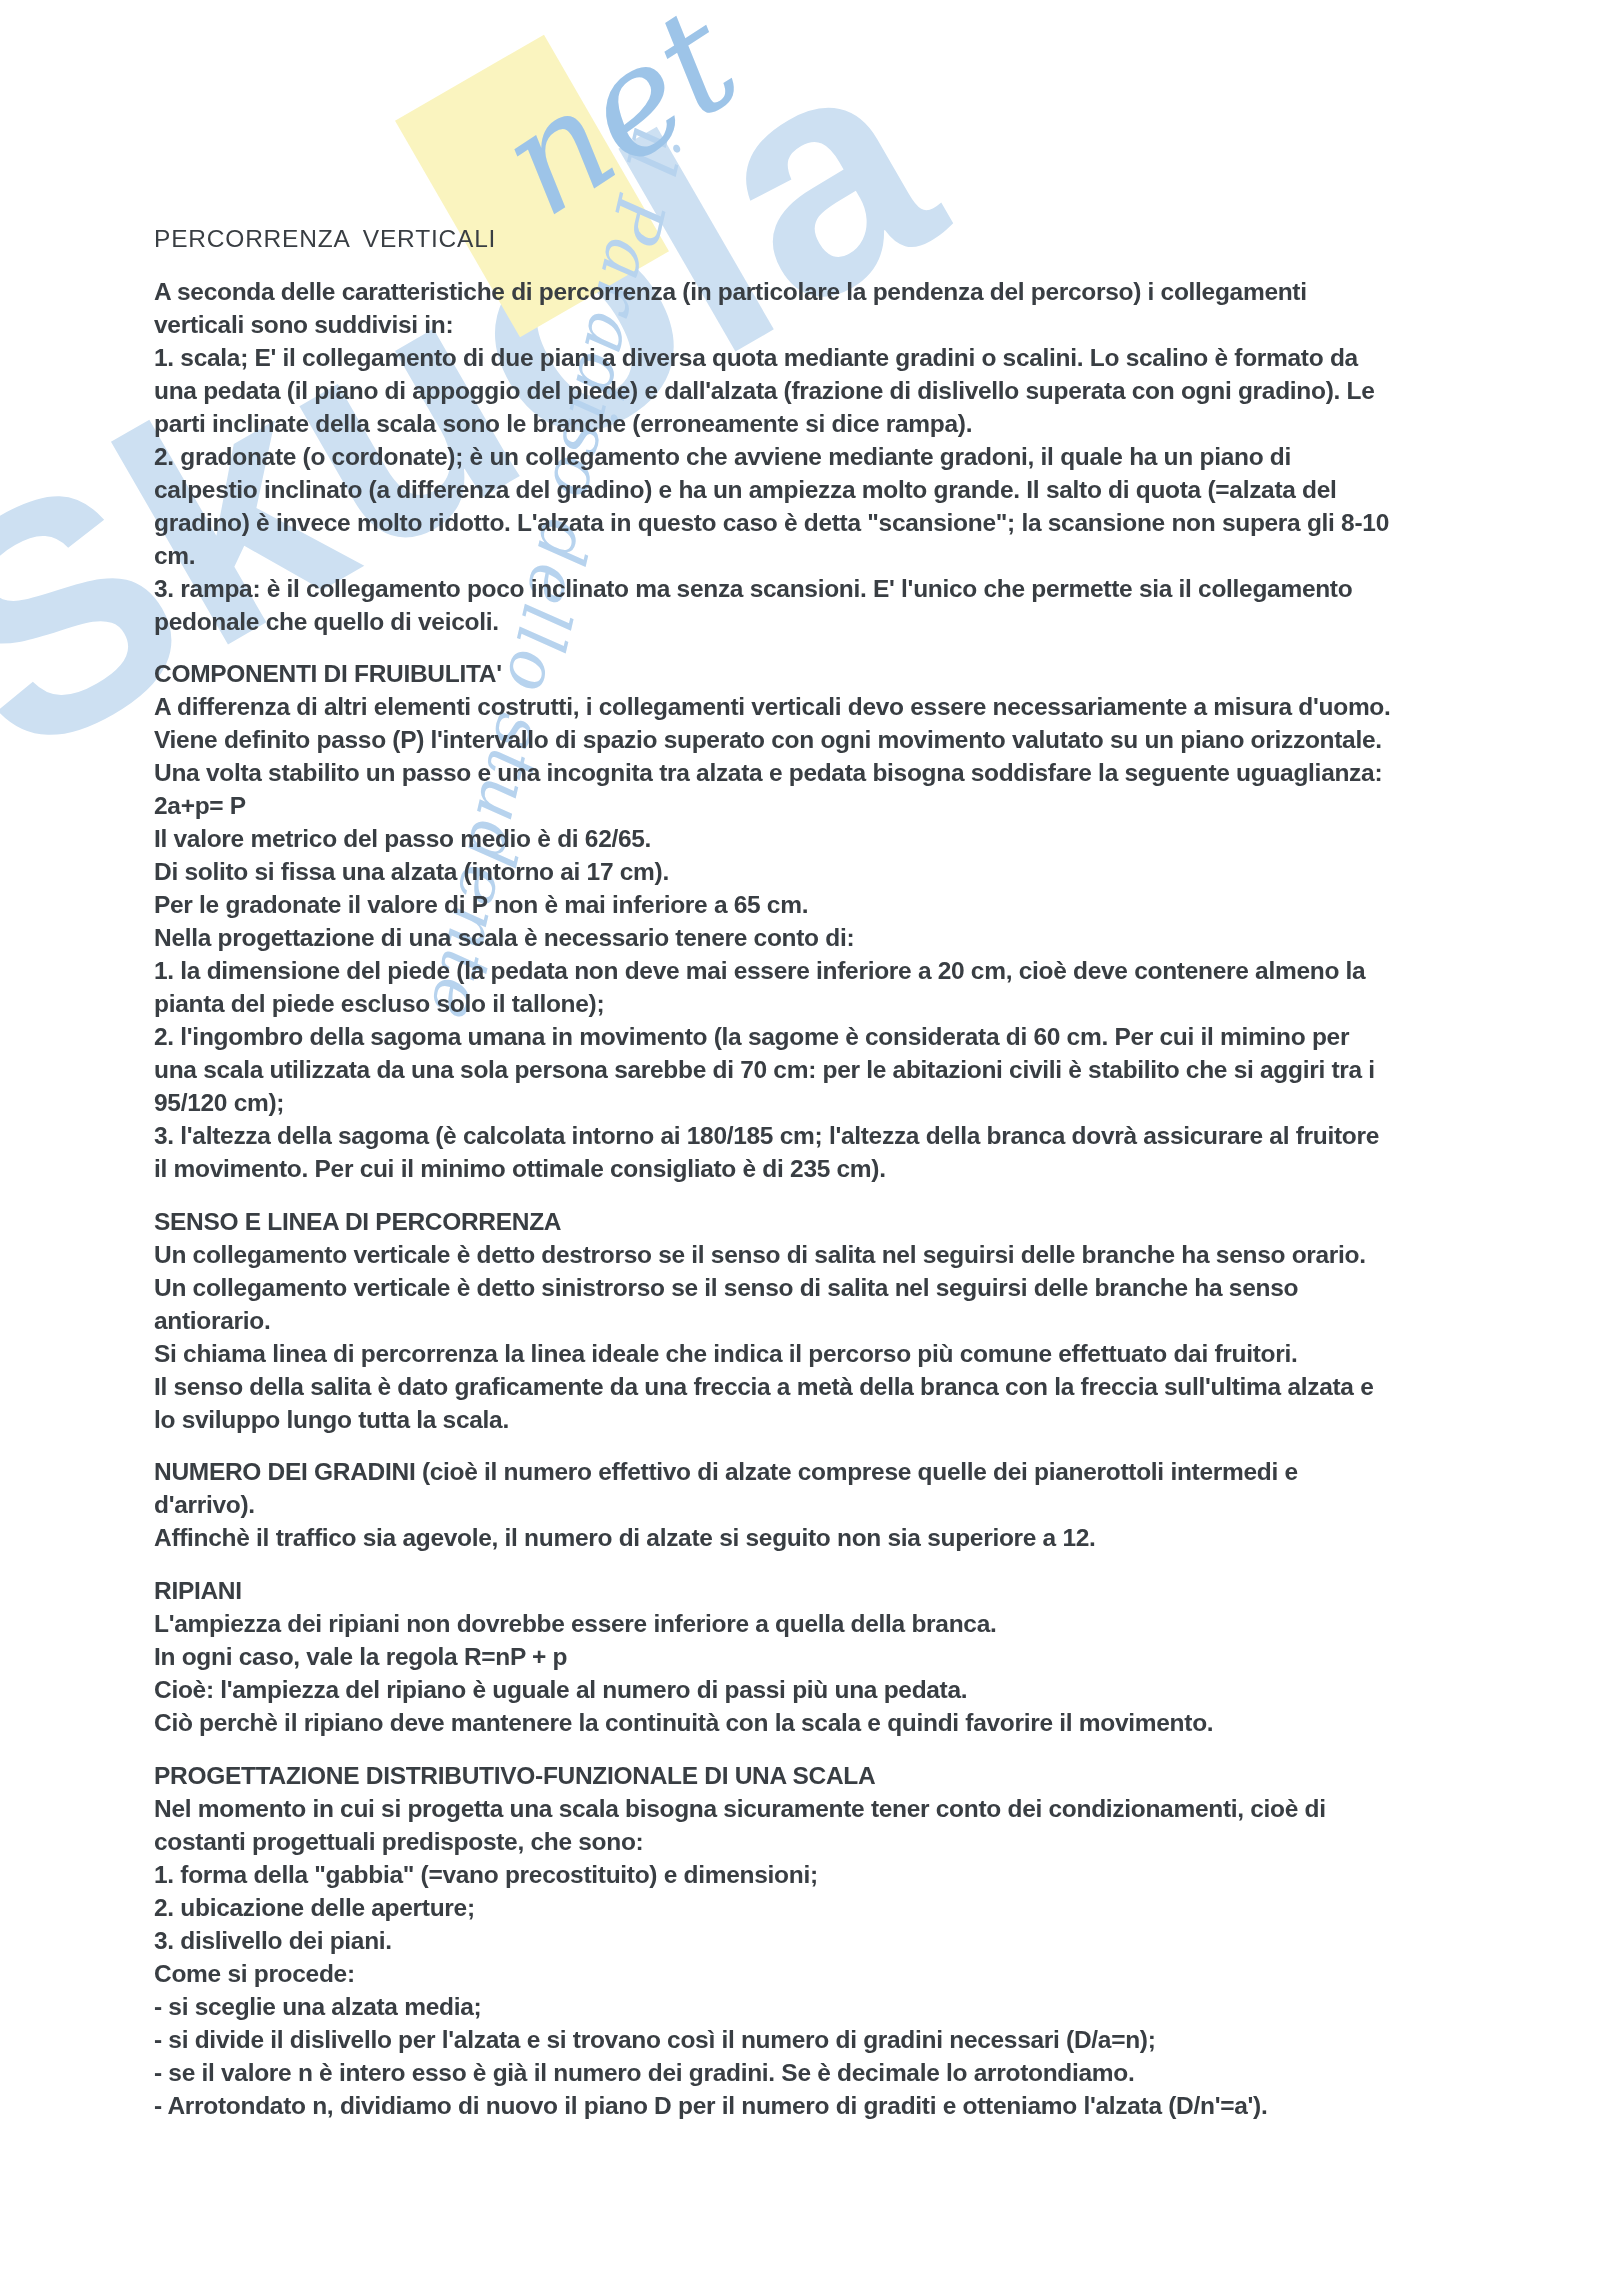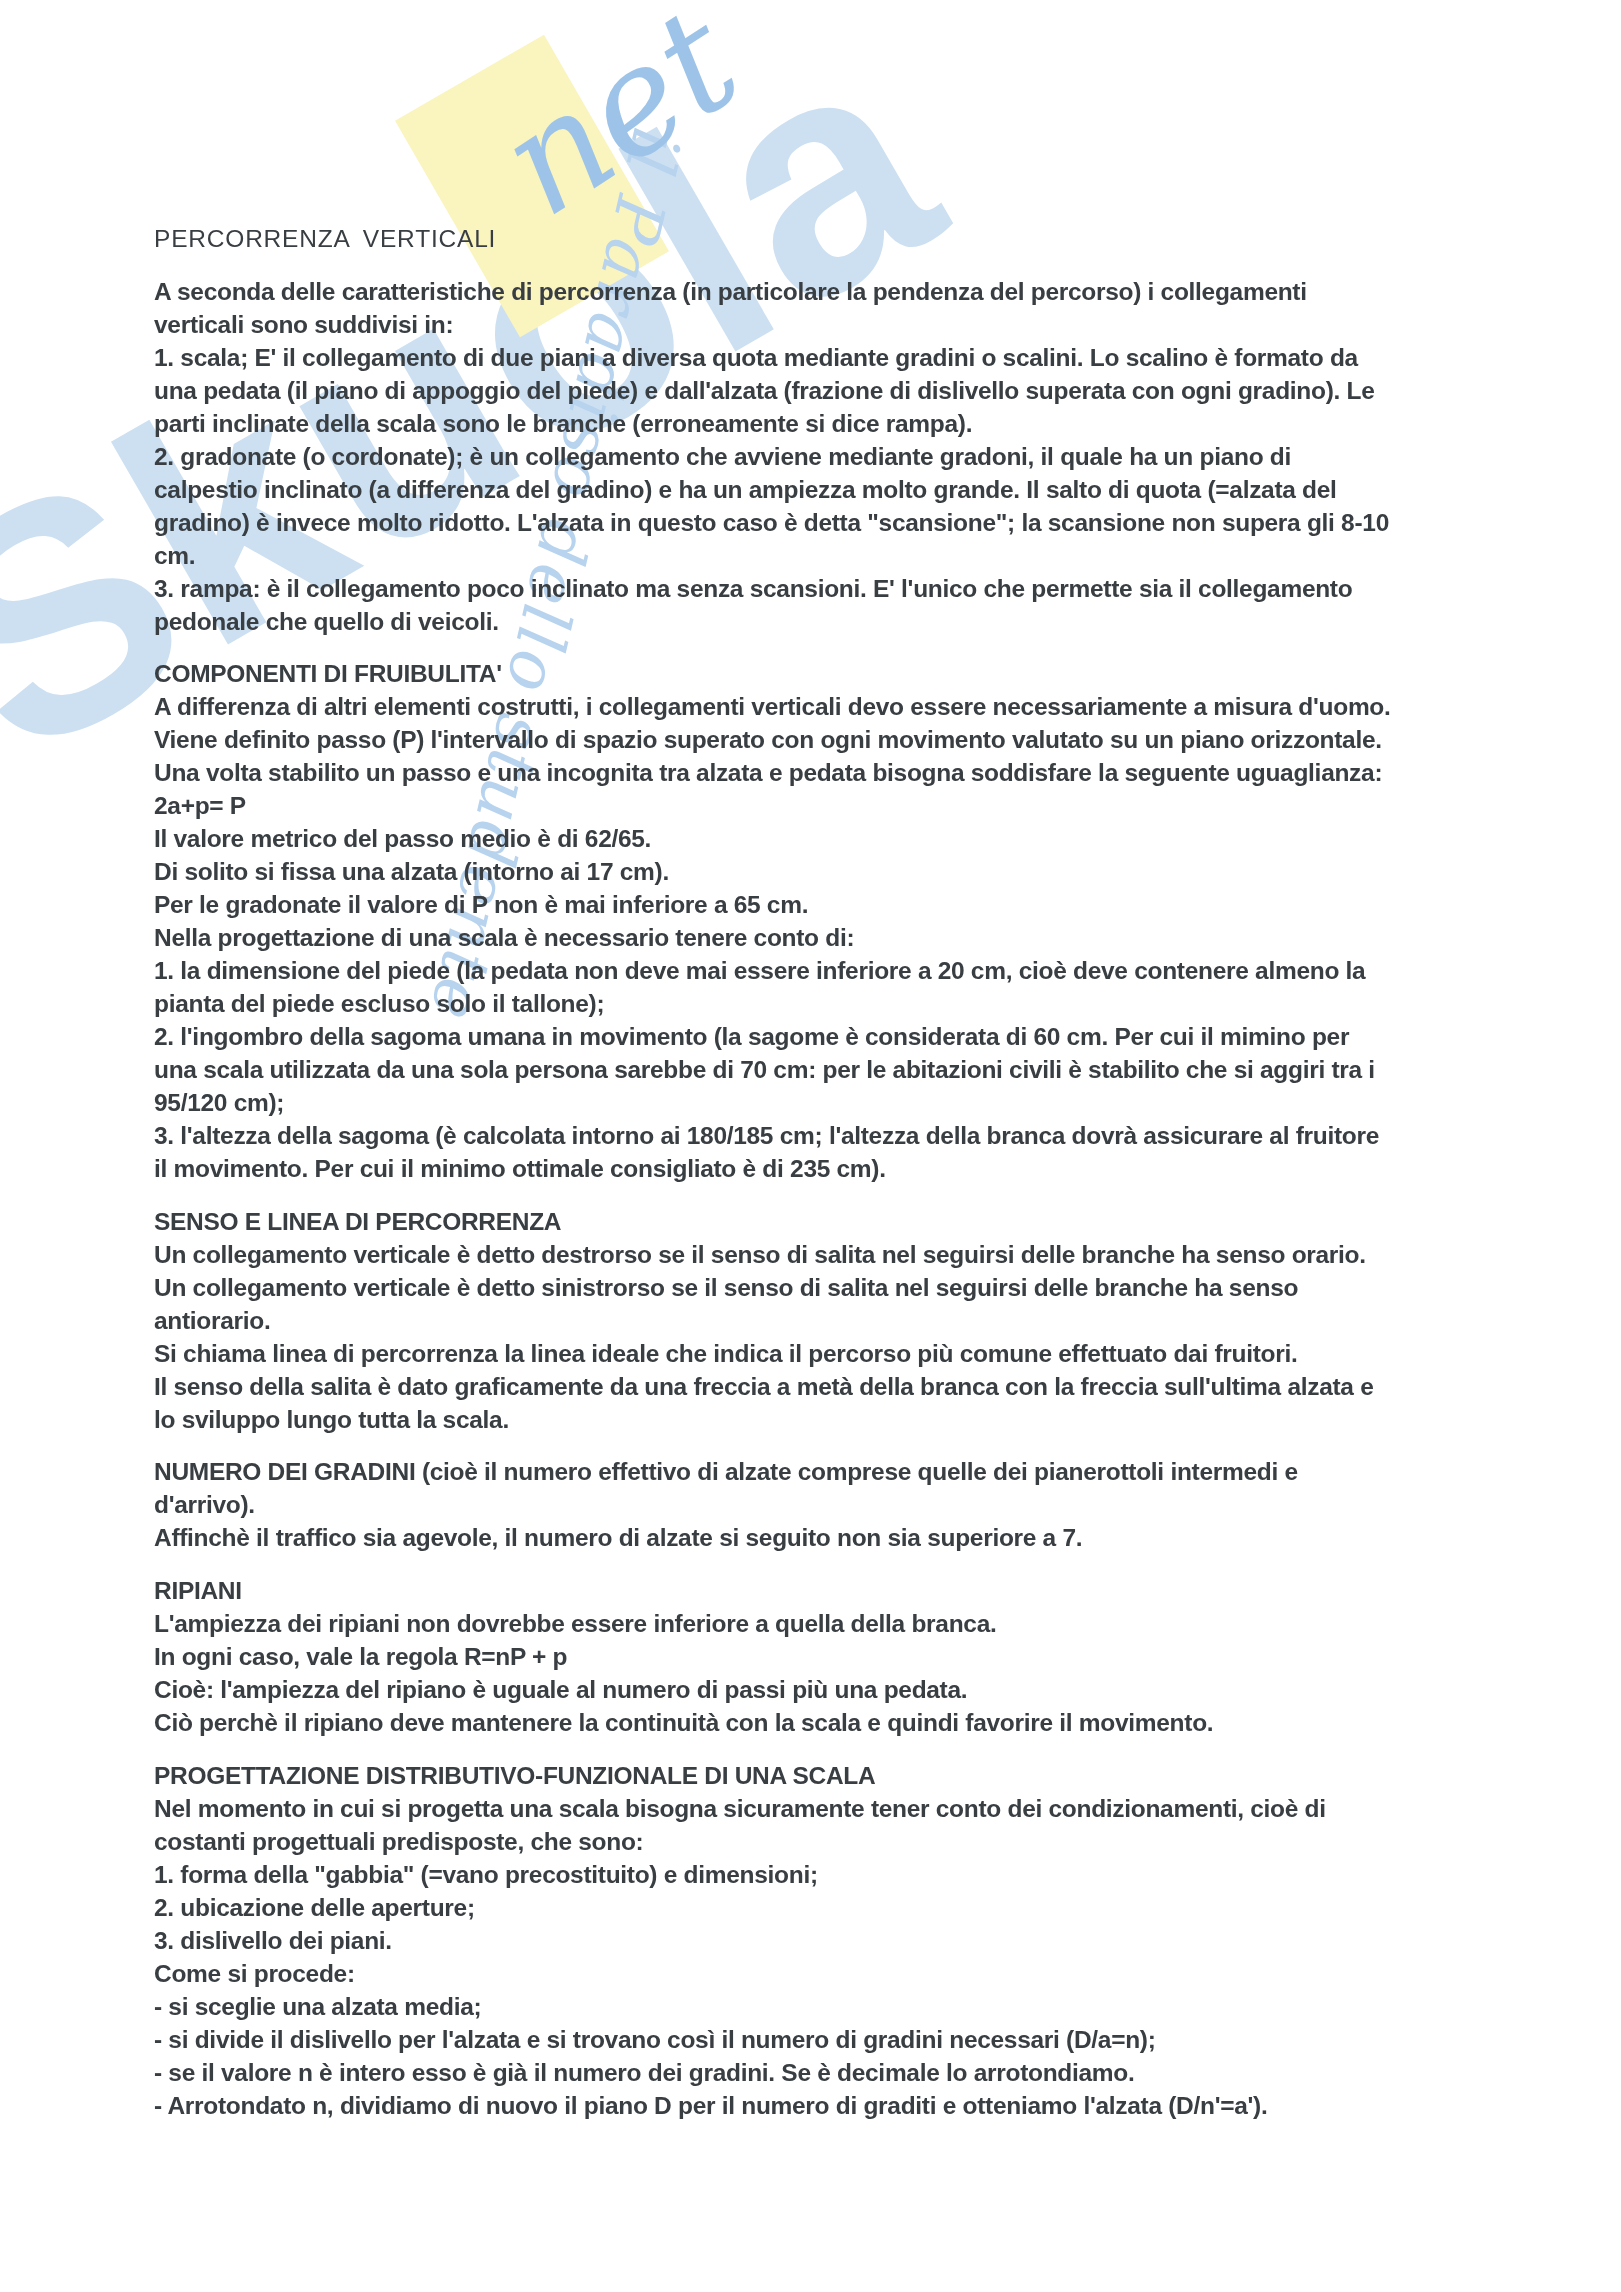--- a/index.html
+++ b/index.html
@@ -135,21 +135,21 @@
 Un collegamento verticale è detto sinistrorso se il senso di salita nel seguirsi delle branche ha senso
 antiorario.
 Si chiama linea di percorrenza la linea ideale che indica il percorso più comune effettuato dai fruitori.
 Il senso della salita è dato graficamente da una freccia a metà della branca con la freccia sull'ultima alzata e
 lo sviluppo lungo tutta la scala.</div>
   </div>
 
   <div class="section">
     <div class="lines">NUMERO DEI GRADINI (cioè il numero effettivo di alzate comprese quelle dei pianerottoli intermedi e
 d'arrivo).
-Affinchè il traffico sia agevole, il numero di alzate si seguito non sia superiore a 7.</div>
+Affinchè il traffico sia agevole, il numero di alzate si seguito non sia superiore a 12.</div>
   </div>
 
   <div class="section">
     <div class="lines">RIPIANI
 L'ampiezza dei ripiani non dovrebbe essere inferiore a quella della branca.
 In ogni caso, vale la regola R=nP + p
 Cioè: l'ampiezza del ripiano è uguale al numero di passi più una pedata.
 Ciò perchè il ripiano deve mantenere la continuità con la scala e quindi favorire il movimento.</div>
   </div>
 

